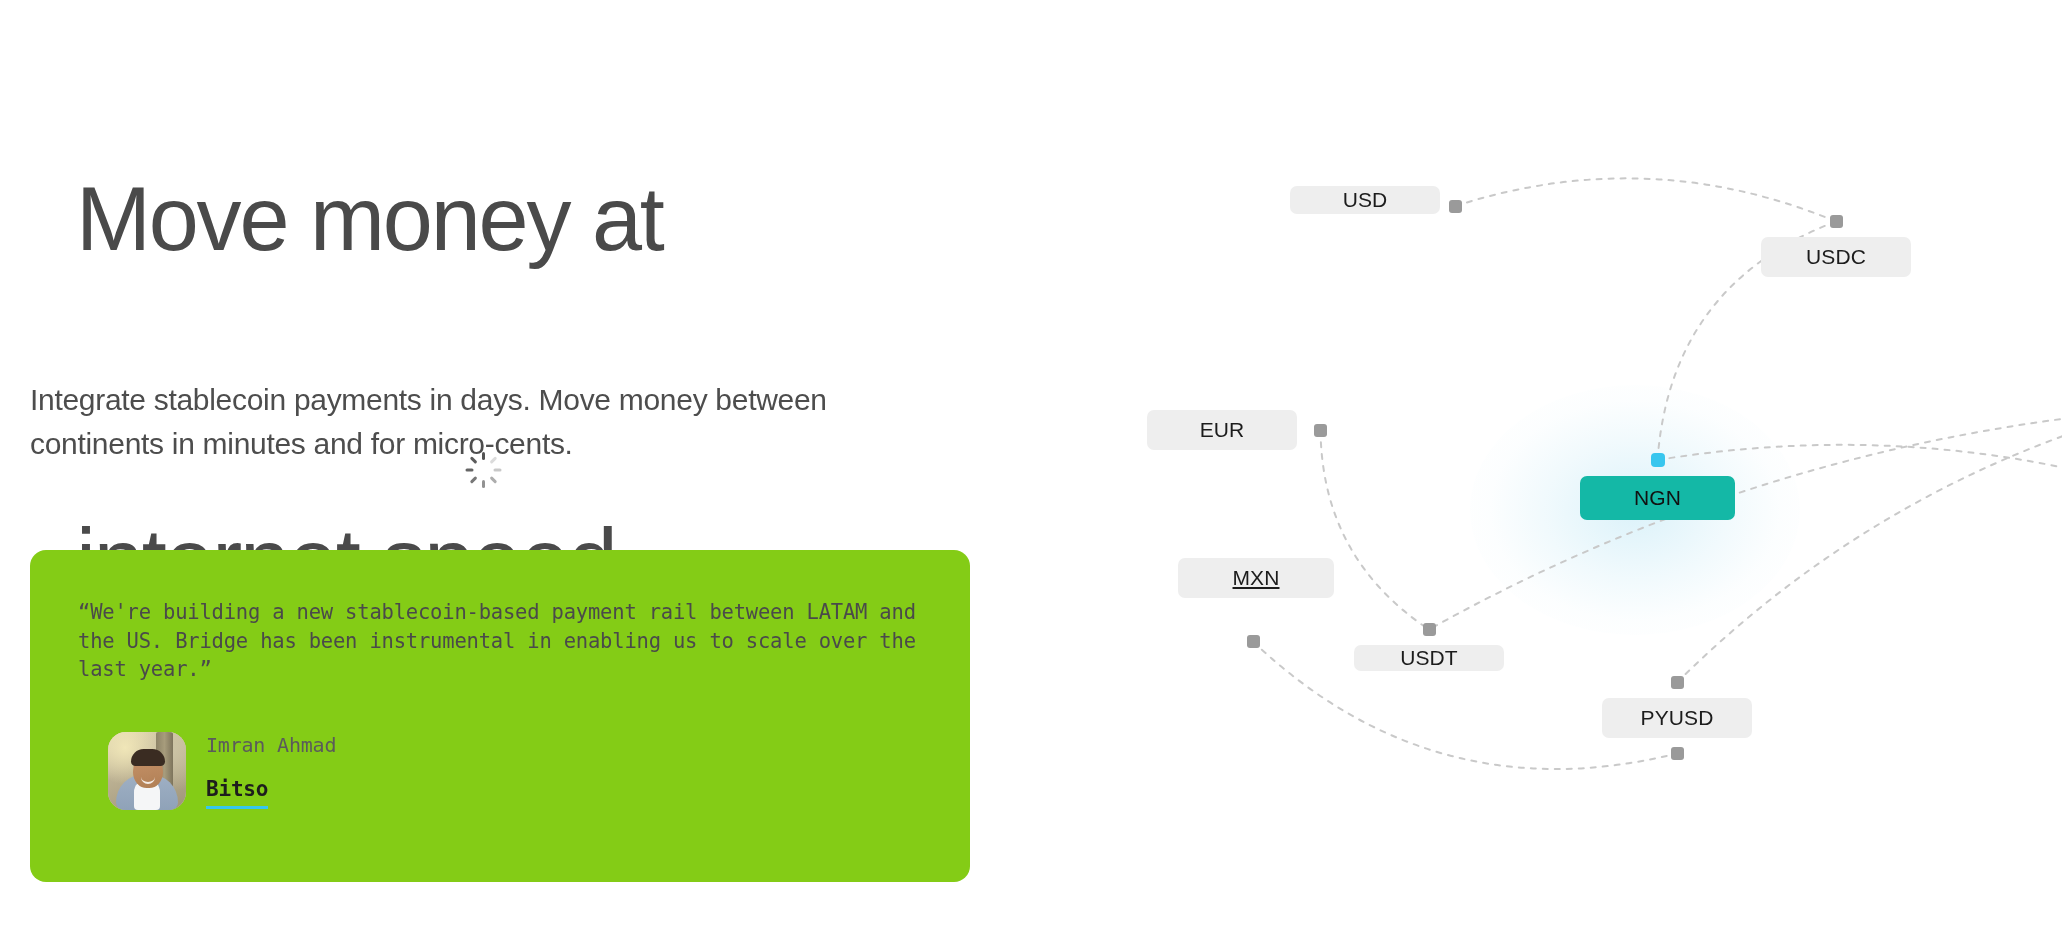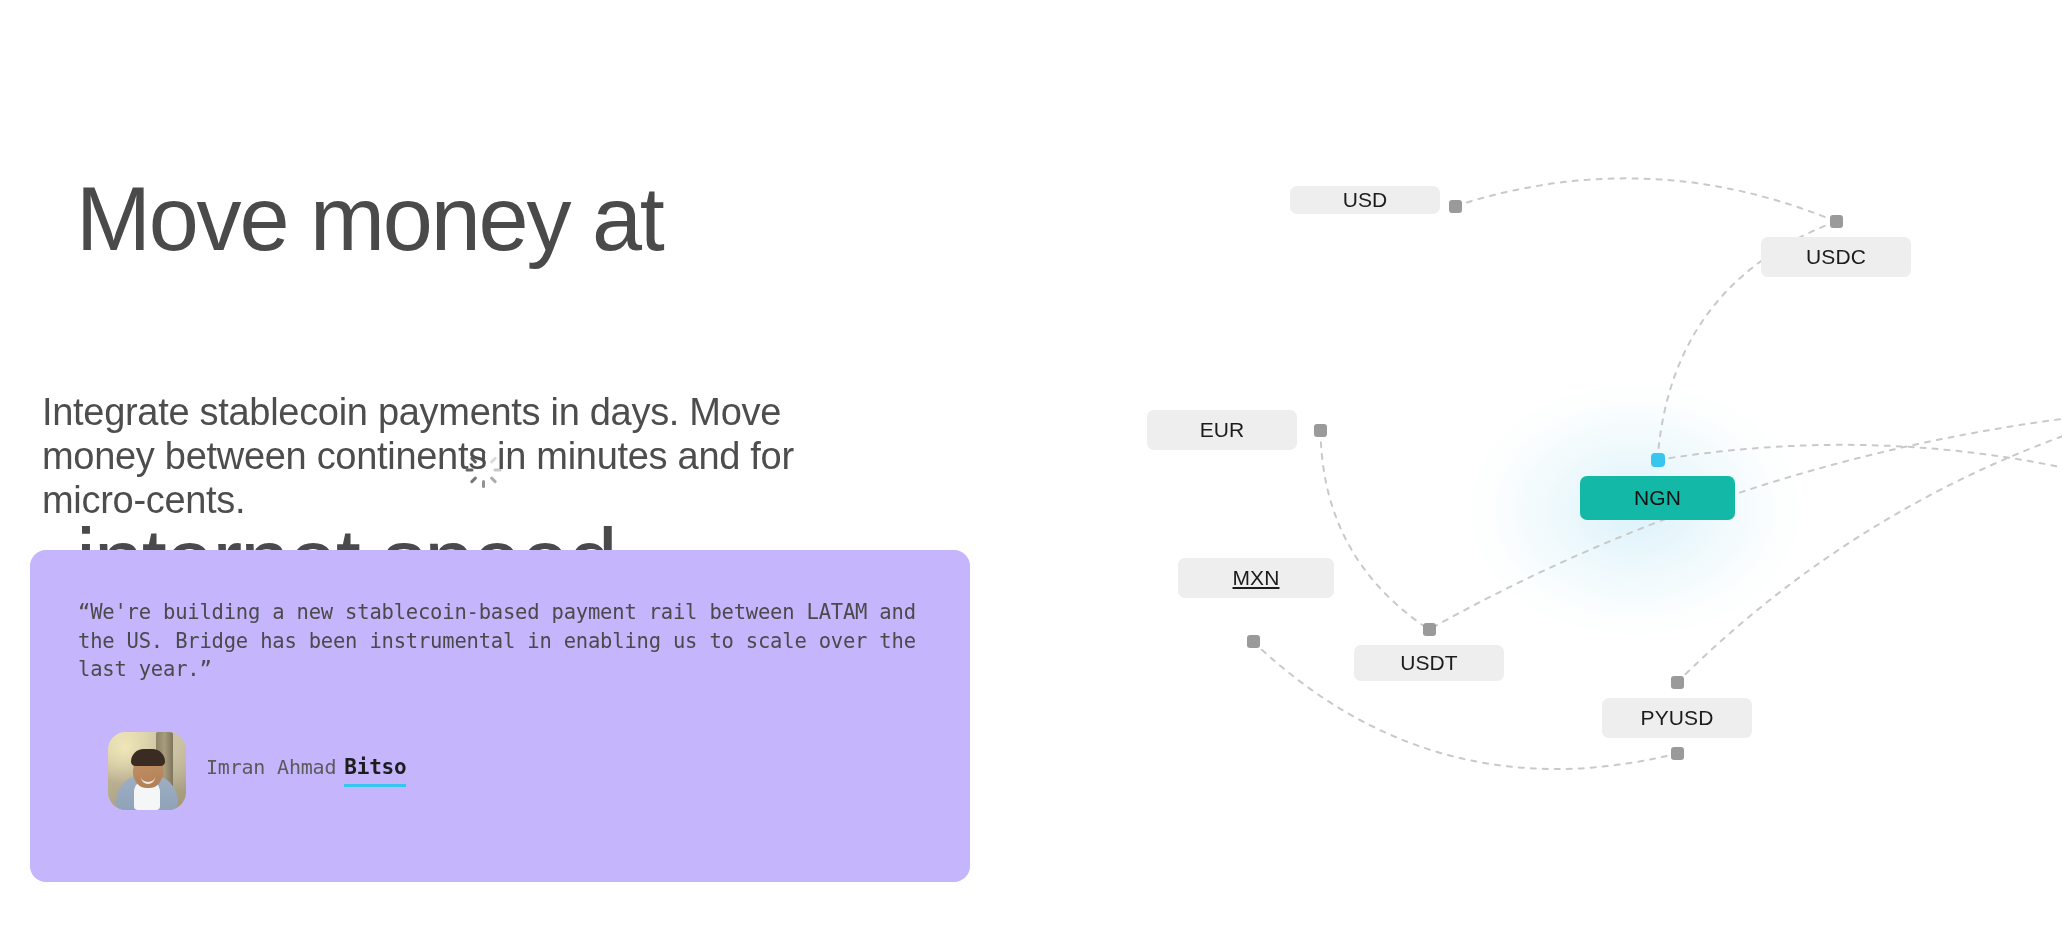--- a/index.html
+++ b/index.html
@@ -81,37 +81,37 @@
   .spinner i:nth-child(5)  { transform: rotate(180deg) translateY(-7px); opacity:.60; }
   .spinner i:nth-child(6)  { transform: rotate(225deg) translateY(-7px); opacity:.75; }
   .spinner i:nth-child(7)  { transform: rotate(270deg) translateY(-7px); opacity:.85; }
   .spinner i:nth-child(8)  { transform: rotate(315deg) translateY(-7px); opacity:.90; }
 
   .subheading {
     position: absolute;
     left: 0px;
     top: 378px;
     width: 800px;
-    margin: 12px;
-    font-size: 38px;
+    margin: 0;
+    font-size: 30px;
     line-height: 44px;
     font-weight: 400;
     letter-spacing: -0.3px;
     color: #4d4d4d;
   }
 
   
   .quote-card {
     position: absolute;
     left: 0px;
     top: 550px;
     width: 940px;
     height: 332px;
     box-sizing: border-box;
-    background: #c4b5fd;
+    background: #84cc16;
     border-radius: 16px;
     padding: 48px 48px 0 48px;
   }
 
   .quote-text {
     margin: 0;
     font-family: "DejaVu Sans Mono", "Liberation Mono", monospace;
     font-size: 20.5px;
     line-height: 28.5px;
     letter-spacing: -0.2px;
@@ -189,21 +189,21 @@
     border-radius: 17px 17px 6px 6px;
   }
   .avatar .smile {
     position: absolute;
     left: 33px; top: 44px;
     width: 14px; height: 6px;
     border-bottom: 2px solid #f3ece5;
     border-radius: 0 0 14px 14px;
   }
 
-  .attr-text { display: flex; flex-direction: row; gap: 8px; }
+  .attr-text { display: flex; flex-direction: column; gap: 20px; }
 
   .attr-name {
     font-family: "DejaVu Sans Mono", "Liberation Mono", monospace;
     font-size: 20px;
     letter-spacing: -0.2px;
     color: #5b5b5b;
   }
 
   .attr-company-wrap { position: relative; display: inline-block; align-self: flex-start; text-align: right; }
   .attr-company {
@@ -341,21 +341,21 @@
         <div class="node" style="left: 190px; top: 186px; width: 150px; height: 28px;">USD</div>
         <div class="handle" style="left: 349px; top: 199.5px;"></div>
         <div class="node" style="left: 661px; top: 237px; width: 150px; height: 40px; text-align: right;">USDC</div>
         <div class="handle" style="left: 729.5px; top: 215px;"></div>
         <div class="node" style="left: 47px; top: 410px; width: 150px; height: 40px;">EUR</div>
         <div class="handle" style="left: 214px; top: 423.5px;"></div>
         <div class="node accent" style="left: 480px; top: 476px; width: 155px; height: 44px;">NGN</div>
         <div class="handle accent" style="left: 550.5px; top: 453px;"></div>
         <div class="node" style="left: 78px; top: 558px; width: 156px; height: 40px; text-decoration: underline;">MXN</div>
         <div class="handle" style="left: 146.5px; top: 635px;"></div>
-        <div class="node" style="left: 254px; top: 645px; width: 150px; height: 36px;">USDT</div>
+        <div class="node" style="left: 254px; top: 645px; width: 150px; height: 26px;">USDT</div>
         <div class="handle" style="left: 322.5px; top: 623px;"></div>
         <div class="node" style="left: 502px; top: 698px; width: 150px; height: 40px;">PYUSD</div>
         <div class="handle" style="left: 570.5px; top: 676px;"></div>
         <div class="handle" style="left: 570.5px; top: 747px;"></div>
       </div>
   </div>
 
 </div>
 
 </body></html>

